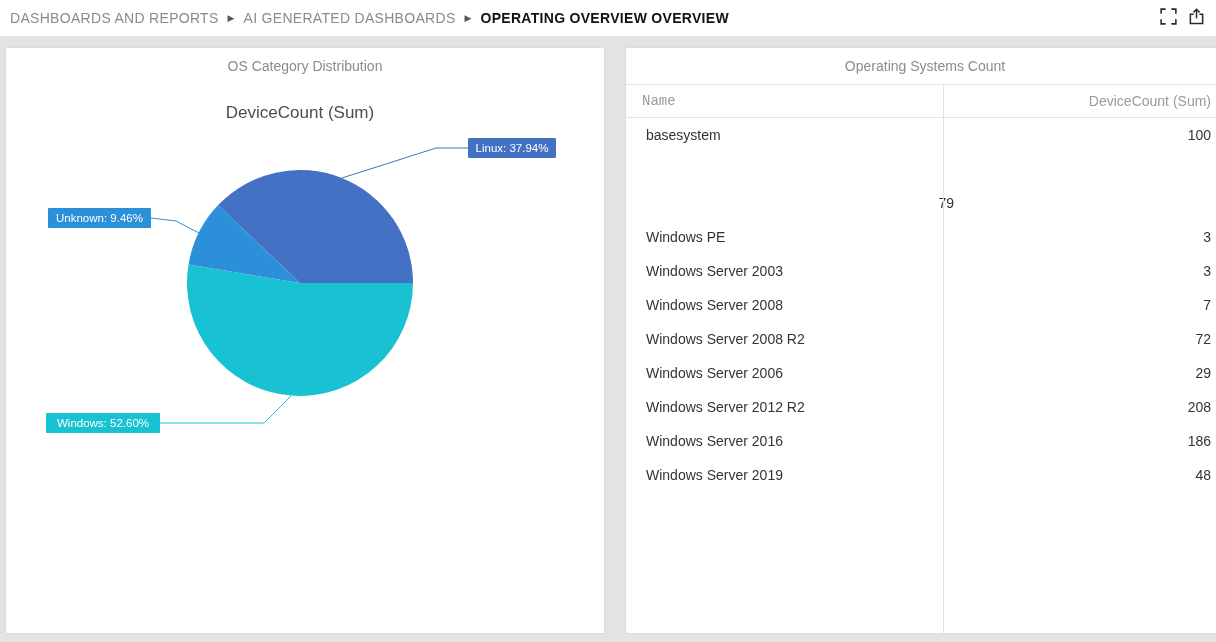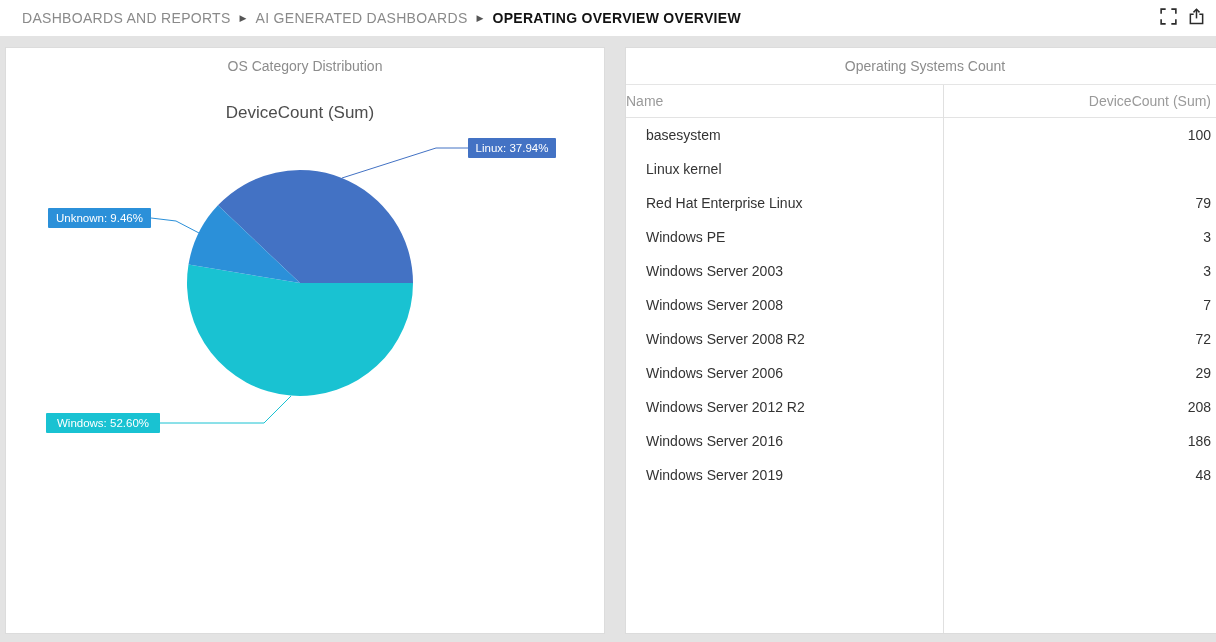--- a/index.html
+++ b/index.html
@@ -2,21 +2,21 @@
 <html><head>
 <meta charset="utf-8">
 <style>
   * { margin:0; padding:0; box-sizing:border-box; }
   html,body { width:1216px; height:642px; overflow:hidden;
     font-family:"Liberation Sans", sans-serif; background:#e3e3e3; }
 
   
   .topbar { position:absolute; left:0; top:0; width:1216px; height:36px;
     background:#ffffff; display:flex; align-items:center; padding:0 10px; }
-  .breadcrumb { display:flex; align-items:center; gap:9px;margin-left:12px; }
+  .breadcrumb { display:flex; align-items:center; gap:9px; }
   .crumb { font-size:14px; letter-spacing:.3px; color:#8a8a8a; cursor:pointer; white-space:nowrap; }
   .crumb.current { color:#121212; font-weight:bold; }
   .crumb-sep { font-size:9px; color:#555; }
   .topbar-icons { margin-left:auto; display:flex; align-items:center; gap:8px; }
   .icon-btn { width:20px; height:20px; display:flex; align-items:center;
     justify-content:center; cursor:pointer; background:none; border:none; }
 
   
   .panel { position:absolute; top:47px; height:587px; background:#ffffff;
     border:1px solid #dcdcdc; }
@@ -29,21 +29,21 @@
   
   .chart-area { position:absolute; left:0; top:30px; width:598px; height:555px; }
   .chart-area svg { display:block; }
 
   
   .table-wrap { position:absolute; left:0; top:37px; width:598px; height:548px; }
   .col-sep { position:absolute; left:317px; top:0; bottom:0; width:1px;
     background:#e0e0e0; }
   .thead { display:flex; height:33px; border-bottom:1px solid #e3e3e3;
     align-items:center; font-size:14px; color:#9a9a9a; }
-  .th-name  { width:317px; padding-left:0; }
+  .th-name  { width:317px; padding-left:16px;font-family:Liberation Mono, monospace; }
   .th-value { width:281px; padding-right:13px; text-align:right; }
   .trow { display:flex; height:34px; align-items:center; font-size:14px; color:#333; }
   .cell.name  { width:317px; padding-left:20px; white-space:nowrap; overflow:hidden; }
   .cell.value { width:313px; padding-right:13px; text-align:right;margin-left:28px; }
 </style>
 </head>
 <body>
 
 <div class="topbar">
   <div class="breadcrumb">
@@ -104,24 +104,22 @@
     <div class="thead">
       <div class="th-name">Name</div>
       <div class="th-value">DeviceCount (Sum)</div>
     </div>
     <div id="table-body">
         <div class="trow">
           <div class="cell name">basesystem</div>
           <div class="cell value">100</div>
         </div>
         <div class="trow">
-          <div class="cell name">Linux kernel</div>
         </div>
         <div class="trow">
-          <div class="cell name">Red Hat Enterprise Linux</div>
           <div class="cell value">79</div>
         </div>
         <div class="trow">
           <div class="cell name">Windows PE</div>
           <div class="cell value">3</div>
         </div>
         <div class="trow">
           <div class="cell name">Windows Server 2003</div>
           <div class="cell value">3</div>
         </div>

